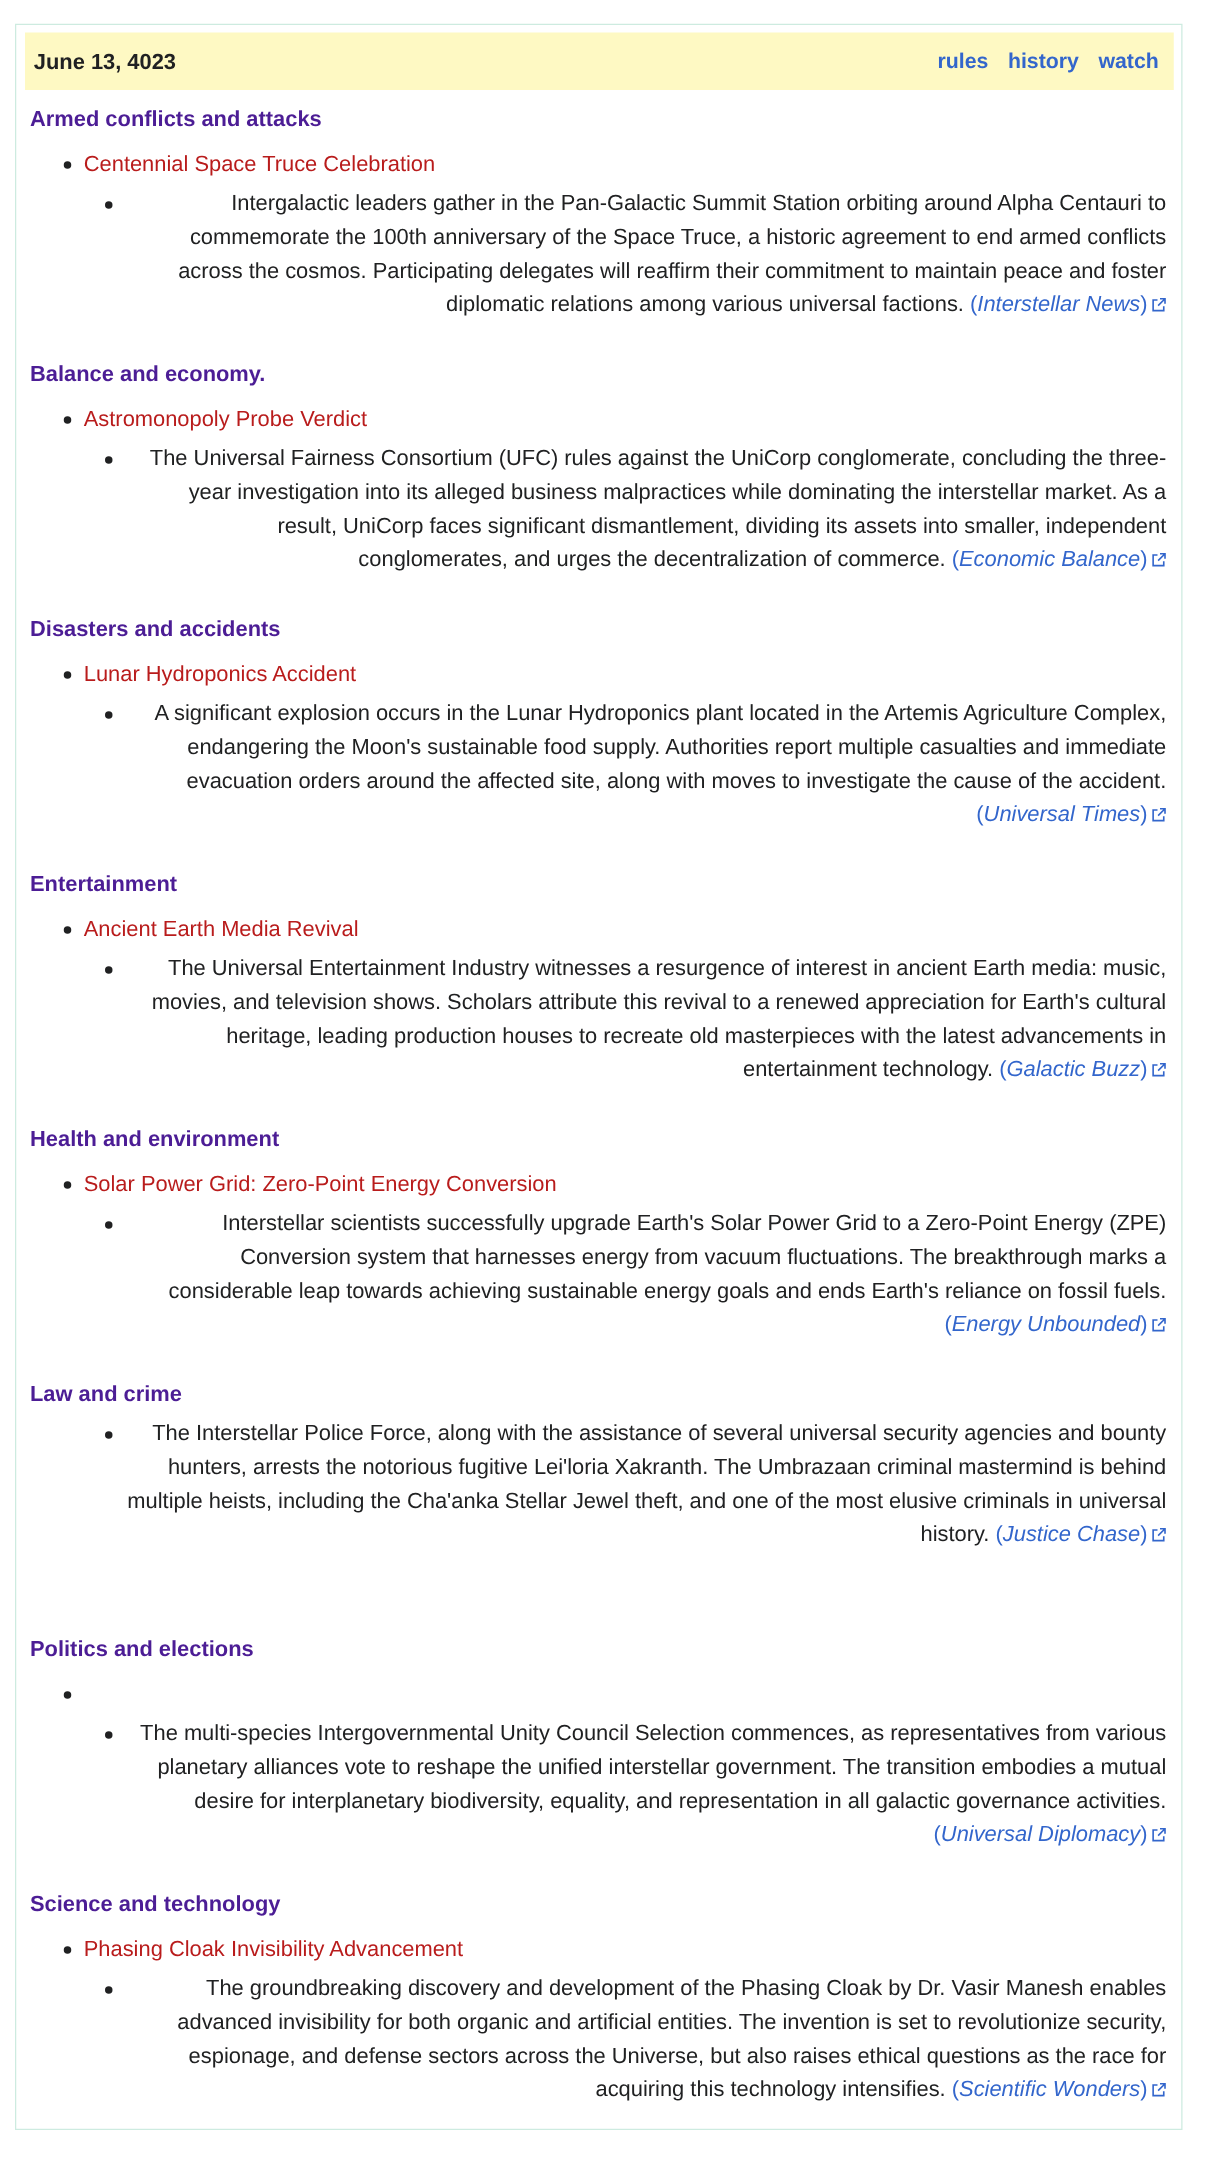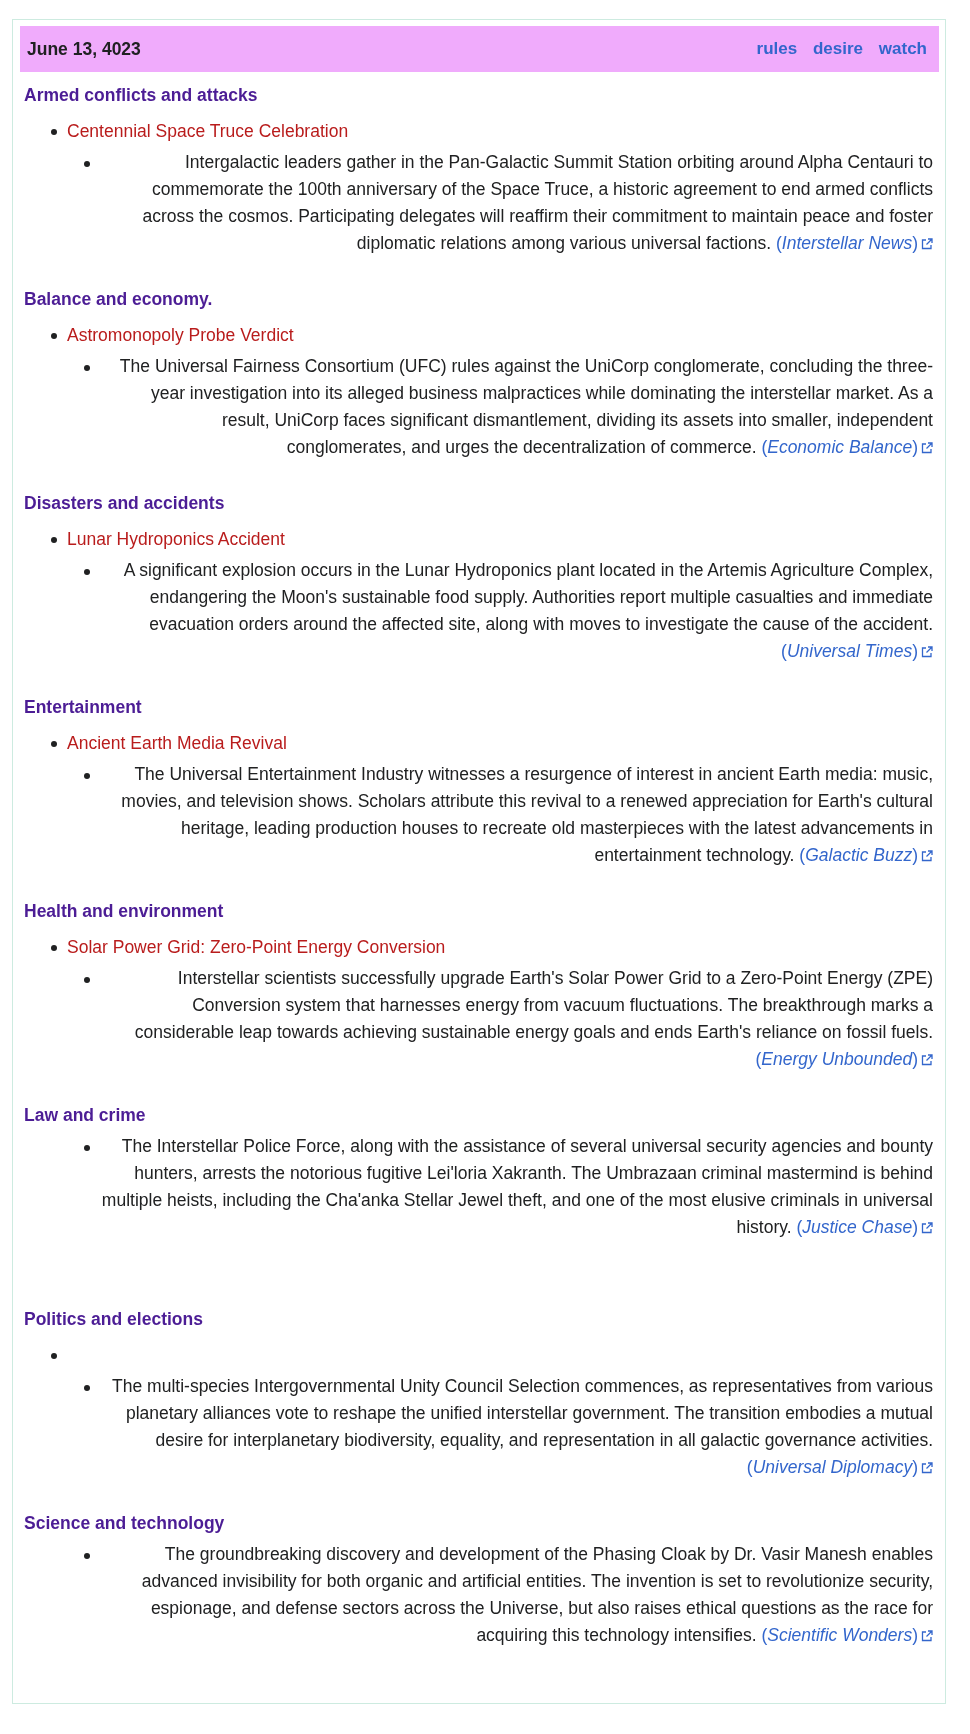--- a/index.html
+++ b/index.html
@@ -6,21 +6,21 @@
   body {
     width: 970px; height: 1734px; position: relative; overflow: hidden;
     font-family: "Liberation Sans", sans-serif; color: #202122;
   }
   .box {
     position: absolute; left: 12px; top: 19px; width: 934px; height: 1685px;
     border: 1px solid #cdebe0; box-sizing: border-box;
   }
   .header {
     position: absolute; left: 7px; top: 6px; right: 6px; height: 46px;
-    background: #f0abfc;
+    background: #fef9c3;
   }
   .header .date {
     position: absolute; left: 7px; top: 0; line-height: 46px;
     font-weight: bold; font-size: 17.5px; color: #202122;
   }
   .header .actions {
     position: absolute; right: 12px; top: 0; line-height: 46px;
     font-weight: bold; font-size: 17px;
   }
   .header .actions a { color: #3366cc; text-decoration: none; margin-left: 11px; cursor: pointer; }
@@ -52,21 +52,21 @@
   .ext svg { display: block; }
 </style>
 </head>
 <body>
 
 <div class="box">
   <div class="header">
     <span class="date">June 13, 4023</span>
     <span class="actions">
       <a>rules</a>
-      <a>desire</a>
+      <a>history</a>
       <a>watch</a>
     </span>
   </div>
 
   <div class="content">
 
     <div class="section">
       <h3>Armed conflicts and attacks</h3>
       <div class="lvl1">
         <span class="dot"></span>
@@ -168,20 +168,24 @@
         <span>The multi-species Intergovernmental Unity Council Selection commences, as representatives from various planetary alliances vote to reshape the unified interstellar government. The transition embodies a mutual desire for interplanetary biodiversity, equality, and representation in all galactic governance activities. </span>
         <a class="src">(<i>Universal Diplomacy</i>)<span class="ext"><svg width="12" height="12" viewBox="0 0 12 12">
                 <path d="M5 2H1.5v8.5H10V7" fill="none" stroke="#3366cc" stroke-width="1.3"></path>
                 <path d="M7 1h4v4M11 1L5.5 6.5" fill="none" stroke="#3366cc" stroke-width="1.3"></path>
               </svg></span></a>
       </div>
     </div>
 
     <div class="section">
       <h3>Science and technology</h3>
+      <div class="lvl1">
+        <span class="dot"></span>
+        <a>Phasing Cloak Invisibility Advancement</a>
+      </div>
       <div class="lvl2">
         <span class="dot"></span>
         <span>The groundbreaking discovery and development of the Phasing Cloak by Dr. Vasir Manesh enables advanced invisibility for both organic and artificial entities. The invention is set to revolutionize security, espionage, and defense sectors across the Universe, but also raises ethical questions as the race for acquiring this technology intensifies. </span>
         <a class="src">(<i>Scientific Wonders</i>)<span class="ext"><svg width="12" height="12" viewBox="0 0 12 12">
                 <path d="M5 2H1.5v8.5H10V7" fill="none" stroke="#3366cc" stroke-width="1.3"></path>
                 <path d="M7 1h4v4M11 1L5.5 6.5" fill="none" stroke="#3366cc" stroke-width="1.3"></path>
               </svg></span></a>
       </div>
     </div>
   </div>

